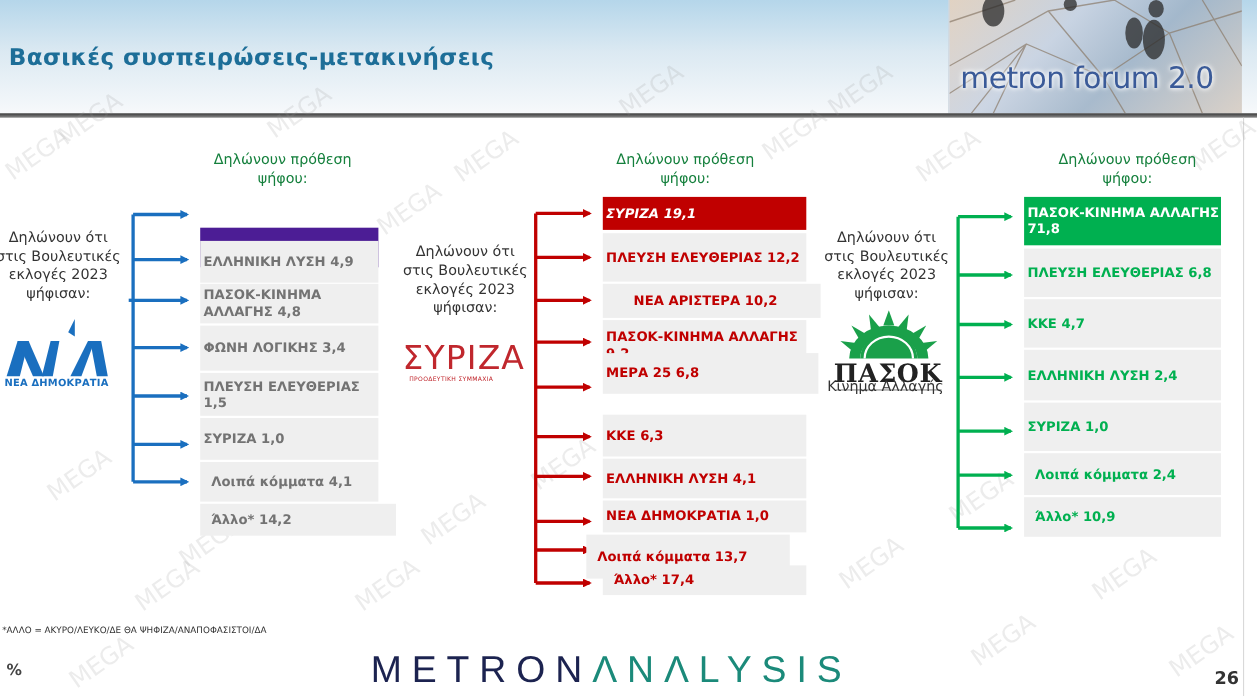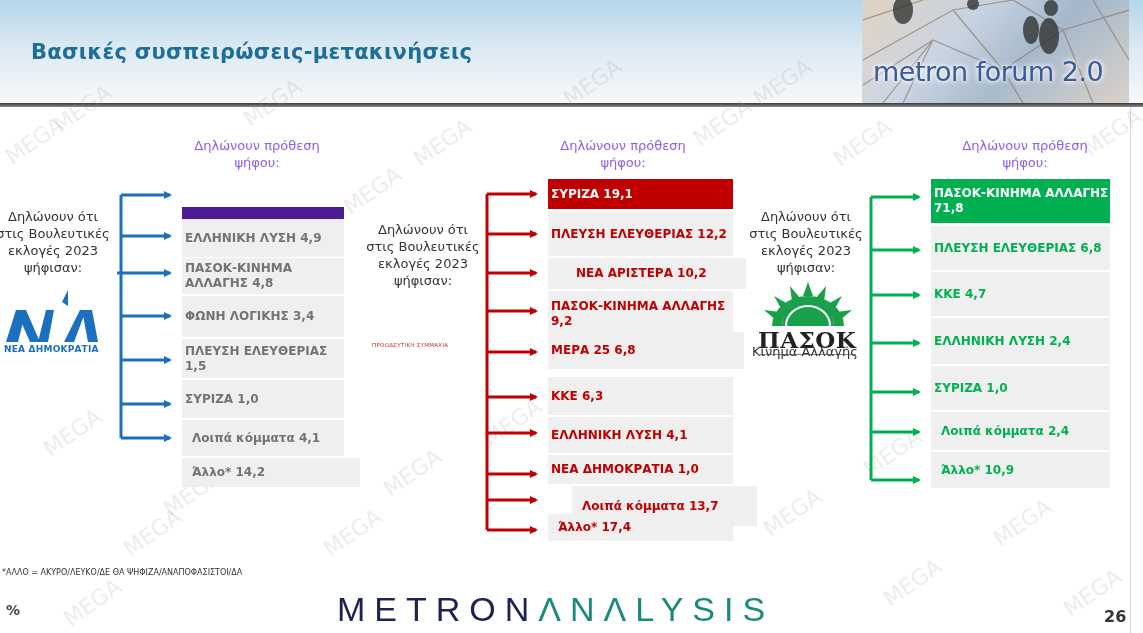--- a/index.html
+++ b/index.html
@@ -1,28 +1,28 @@
 <!DOCTYPE html>
 <html><head>
 <meta charset="utf-8">
 <style>
   html, body { margin:0; padding:0; }
   body { width:1143px; height:633px; position:relative; overflow:hidden; background:#ffffff; font-family:"DejaVu Sans", sans-serif; }
   .header { position:absolute; left:0; top:0; width:1143px; height:104px; background:linear-gradient(to bottom, #b5d6ea 0%, #dbe9f2 45%, #f7f9fb 100%); }
   .header-rule { position:absolute; left:0; top:103px; width:1143px; height:4px; background:linear-gradient(to bottom,#3a3a3a,#8a8a8a); }
-  .title { position:absolute; left:8px; top:40px; font-size:21px; font-weight:bold; color:#1d6e98; letter-spacing:0.3px;margin-left:23px; }
+  .title { position:absolute; left:8px; top:40px; font-size:21px; font-weight:bold; color:#1d6e98; letter-spacing:0.3px; }
   .forum { position:absolute; left:862px; top:0; width:266px; height:103px; overflow:hidden; border-left:1px solid #cfd8e0;
            background:
              linear-gradient(135deg, rgba(230,210,190,0.9) 0%, rgba(200,210,225,0.9) 35%, rgba(160,180,200,0.9) 60%, rgba(215,205,195,0.9) 100%); }
   .forum svg.lines { position:absolute; left:0; top:0; }
   .forum-text { position:absolute; left:10px; top:56px; font-size:27px; color:#3a5a98; letter-spacing:-0.5px;
                 text-shadow:0 0 4px #fff, 0 0 6px #fff; font-family:"DejaVu Sans", sans-serif; }
   .right-edge { position:absolute; left:1130px; top:107px; width:1px; height:526px; background:#d9d9d9; }
 
-  .col-head { position:absolute; font-size:13px; color:#8b5cf6; text-align:center; line-height:17px; }
+  .col-head { position:absolute; font-size:13px; color:#15803d; text-align:center; line-height:17px; }
   .col-head span { display:block; }
   .side-label { position:absolute; font-size:13px; color:#333; text-align:center; line-height:17px; }
   .side-label span { display:block; }
 
   .row { position:absolute; background:#efefef; font-size:12px; font-weight:bold; display:flex; align-items:center; padding-left:3px; box-sizing:border-box; line-height:15px; }
   .row.hl { color:#fff !important; }
   .row.ind { padding-left:10px; }
   .blue .row { color:#737373; }
   .red .row { color:#c00000; }
   .green .row { color:#00b050; }
@@ -186,32 +186,33 @@
   <span>Δηλώνουν πρόθεση</span>
   <span>ψήφου:</span>
 </div>
 <div class="side-label" style="left:360px;top:221px;width:126px;">
   <span>Δηλώνουν ότι</span>
   <span>στις Βουλευτικές</span>
   <span>εκλογές 2023</span>
   <span>ψήφισαν:</span>
 </div>
 <div class="logo-syriza">
+  <div class="big">ΣΥΡΙΖΑ</div>
   <div class="small">ΠΡΟΟΔΕΥΤΙΚΗ ΣΥΜΜΑΧΙΑ</div>
 </div>
 <div class="red">
-  <div class="row hl" style="left:548px;top:179px;width:185px;height:30px;">ΣΥΡΙΖΑ 19,1</div>
+  <div class="row hl" style="left:548px;top:179px;width:185px;height:30px;font-style:italic;">ΣΥΡΙΖΑ 19,1</div>
   <div class="row" style="left:548px;top:212px;width:185px;height:44px;">ΠΛΕΥΣΗ ΕΛΕΥΘΕΡΙΑΣ 12,2</div>
   <div class="row" style="left:548px;top:258px;width:198px;height:31px;padding-left:28px;">ΝΕΑ ΑΡΙΣΤΕΡΑ 10,2</div>
   <div class="row" style="left:548px;top:291px;width:185px;height:45px;">ΠΑΣΟΚ-ΚΙΝΗΜΑ  ΑΛΛΑΓΗΣ 9,2</div>
-  <div class="row" style="left:548px;top:332px;width:196px;height:37px;">ΜΕΡΑ 25 6,8</div>
+  <div class="row" style="left:548px;top:321px;width:196px;height:37px;">ΜΕΡΑ 25 6,8</div>
   <div class="row" style="left:548px;top:377px;width:185px;height:38px;">ΚΚΕ 6,3</div>
   <div class="row" style="left:548px;top:417px;width:185px;height:36px;">ΕΛΛΗΝΙΚΗ ΛΥΣΗ 4,1</div>
   <div class="row" style="left:548px;top:455px;width:185px;height:29px;">ΝΕΑ   ΔΗΜΟΚΡΑΤΙΑ 1,0</div>
-  <div class="row ind" style="left:572px;top:486px;width:185px;height:40px;">Λοιπά κόμματα 13,7</div>
+  <div class="row ind" style="left:533px;top:486px;width:185px;height:40px;">Λοιπά κόμματα 13,7</div>
   <div class="row ind" style="left:548px;top:514px;width:185px;height:27px;">Άλλο* 17,4</div>
 </div>
 
 <div class="col-head" style="left:950px;top:137px;width:150px;">
   <span>Δηλώνουν πρόθεση</span>
   <span>ψήφου:</span>
 </div>
 <div class="side-label" style="left:743px;top:208px;width:126px;">
   <span>Δηλώνουν ότι</span>
   <span>στις Βουλευτικές</span>

